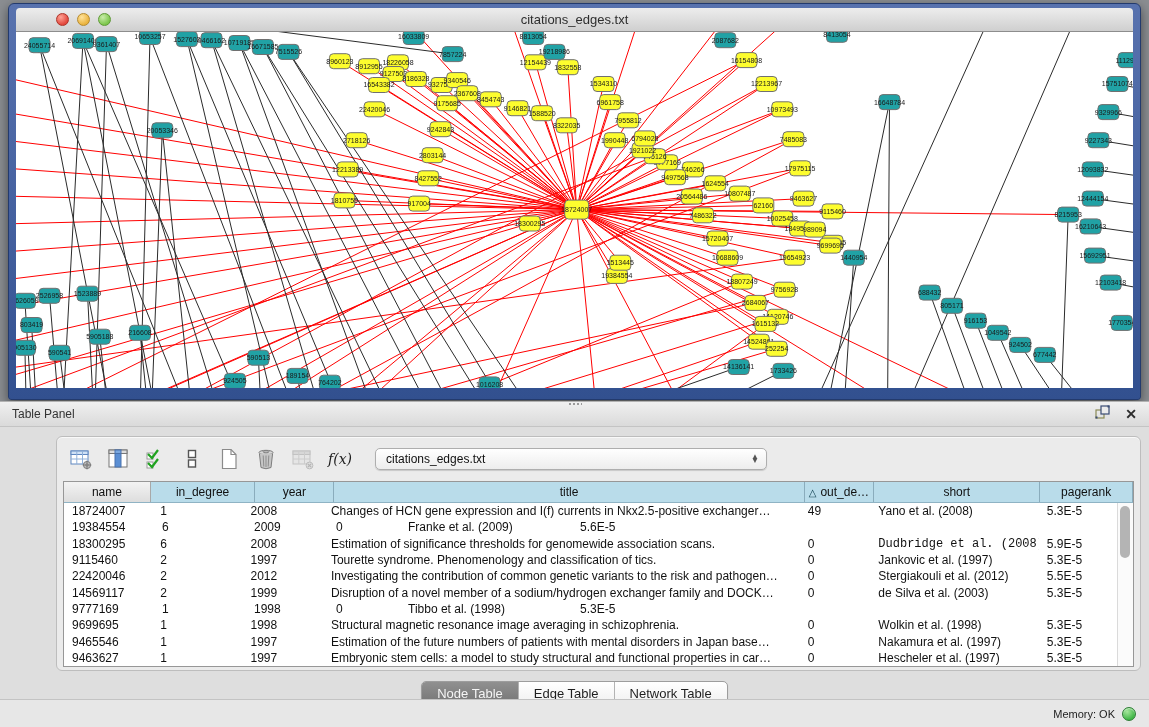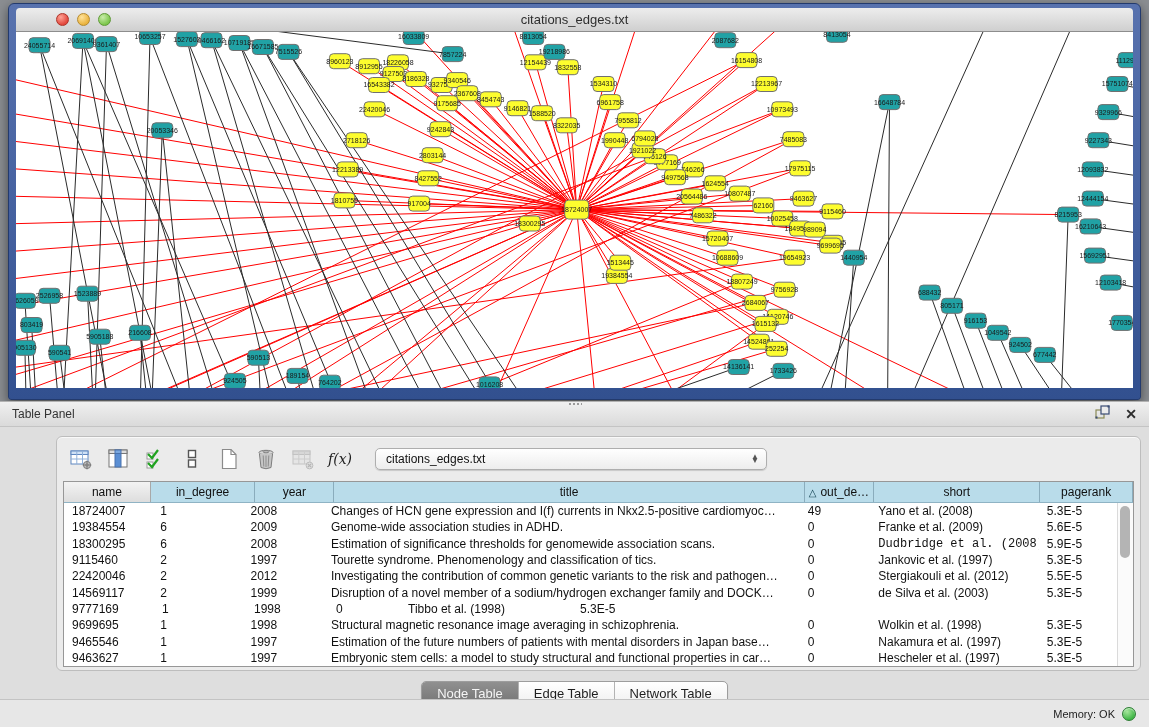--- a/index.html
+++ b/index.html
@@ -864,30 +864,29 @@
           <div class="th" style="width:96px">
               <span>pagerank</span>
             </div>
           <div class="th filler"></div>
         </div>
         <div class="tbody" id="tbody">
           <div class="tr">
               <div class="td" style="width: 90px;">18724007</div>
               <div class="td" style="width: 92px;">1</div>
               <div class="td" style="width: 82px;">2008</div>
-              <div class="td" style="width: 487px;">Changes of HCN gene expression and I(f) currents in Nkx2.5-positive cardiomyoc…</div>
+              <div class="td" style="width: 487px;">Changes of HCN gene expression and I(f) currents in Nkx2.5-positive exchanger…</div>
               <div class="td" style="width: 72px;">49</div>
               <div class="td" style="width: 172px;">Yano et al. (2008)</div>
               <div class="td" style="width: 96px;">5.3E-5</div>
             </div>
             <div class="tr">
               <div class="td" style="width: 90px;">19384554</div>
               <div class="td" style="width: 92px;">6</div>
               <div class="td" style="width: 82px;">2009</div>
-              <div class="td" style="width: 487px;">Genome-wide association studies in ADHD.</div>
               <div class="td" style="width: 72px;">0</div>
               <div class="td" style="width: 172px;">Franke et al. (2009)</div>
               <div class="td" style="width: 96px;">5.6E-5</div>
             </div>
             <div class="tr">
               <div class="td" style="width: 90px;">18300295</div>
               <div class="td" style="width: 92px;">6</div>
               <div class="td" style="width: 82px;">2008</div>
               <div class="td" style="width: 487px;">Estimation of significance thresholds for genomewide association scans.</div>
               <div class="td" style="width: 72px;">0</div>

